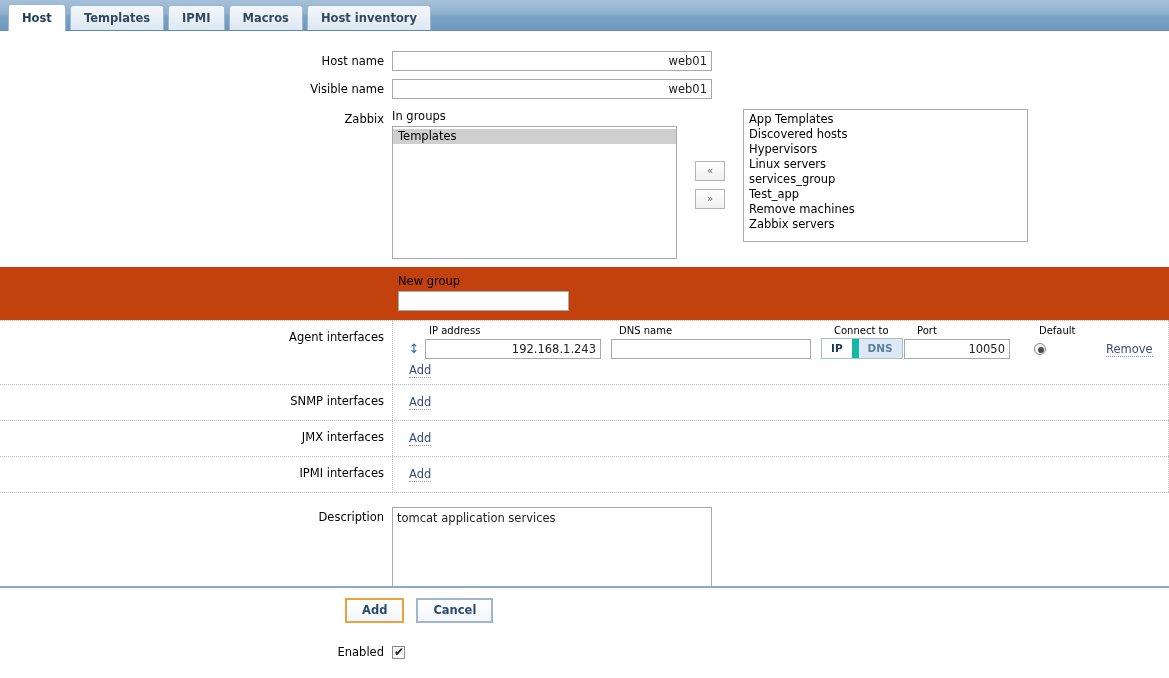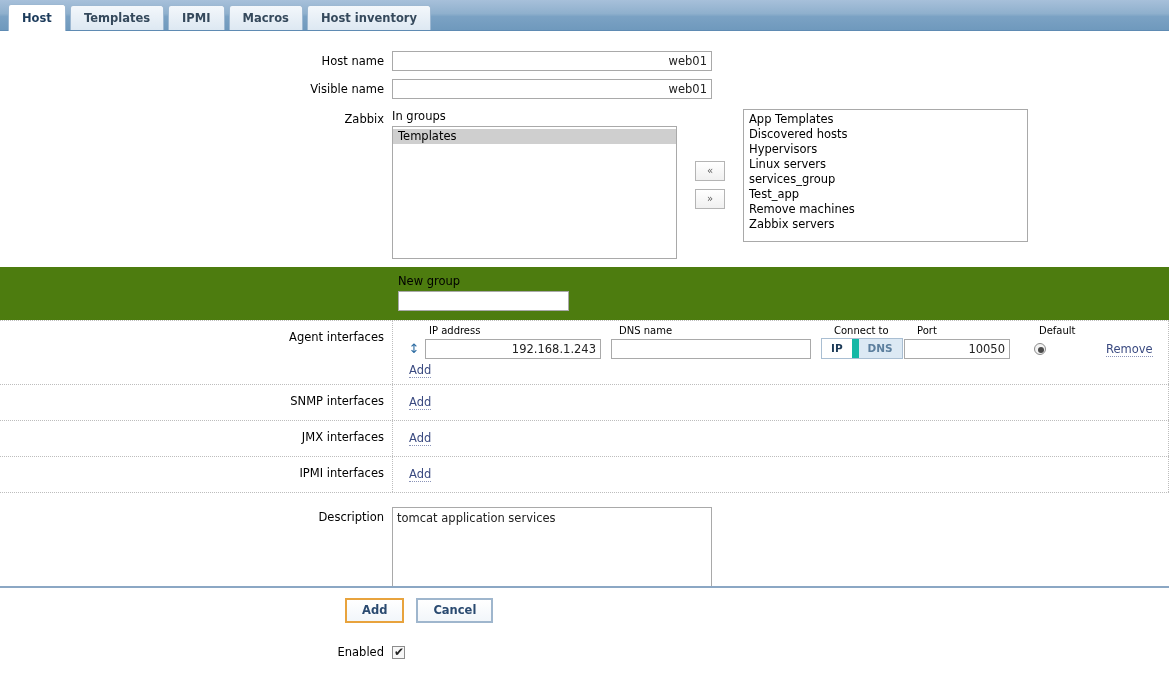--- a/index.html
+++ b/index.html
@@ -118,21 +118,21 @@
     border: 1px solid #b4b4b4;
     font-size: 10px;
     color: #5c5c5c;
     cursor: pointer;
     line-height: 18px;
     text-align: center;
   }
 
   
   .newgroup-band {
-    background: #4d7c0f;
+    background: #c2410c;
     width: 1169px;
     margin-top: 8px;
     padding: 7px 0 9px 0;
   }
   .newgroup-inner { padding-left: 398px; }
   .newgroup-label { font-size: 11.5px; margin-bottom: 3px; }
   input.newgroup {
     width: 171px;
     height: 20px;
     border: 1px solid #a9a9a9;

